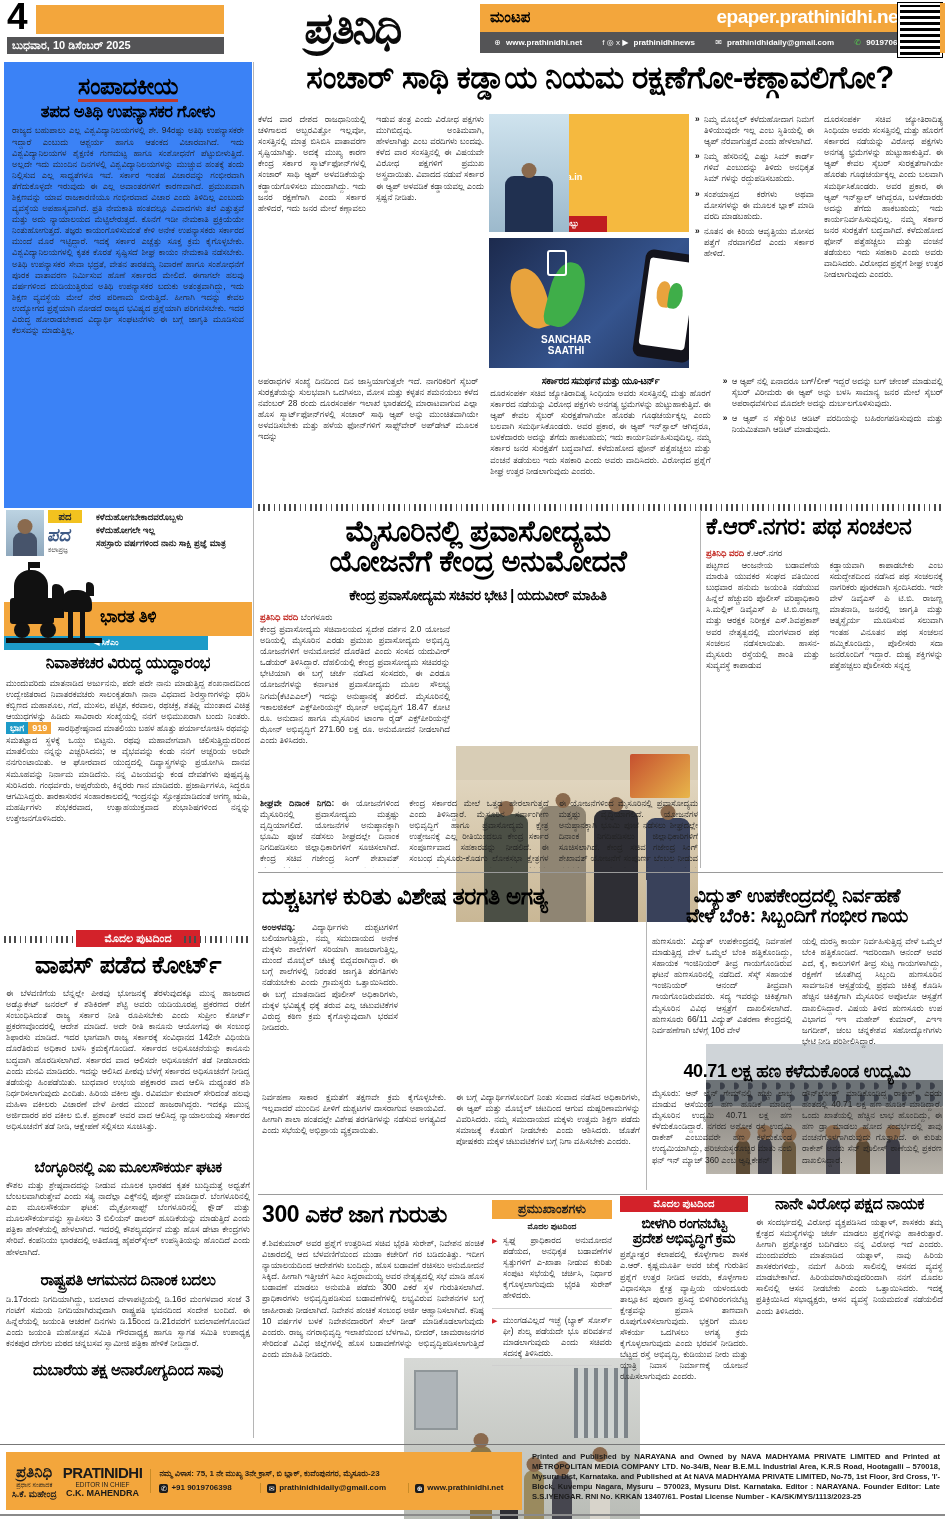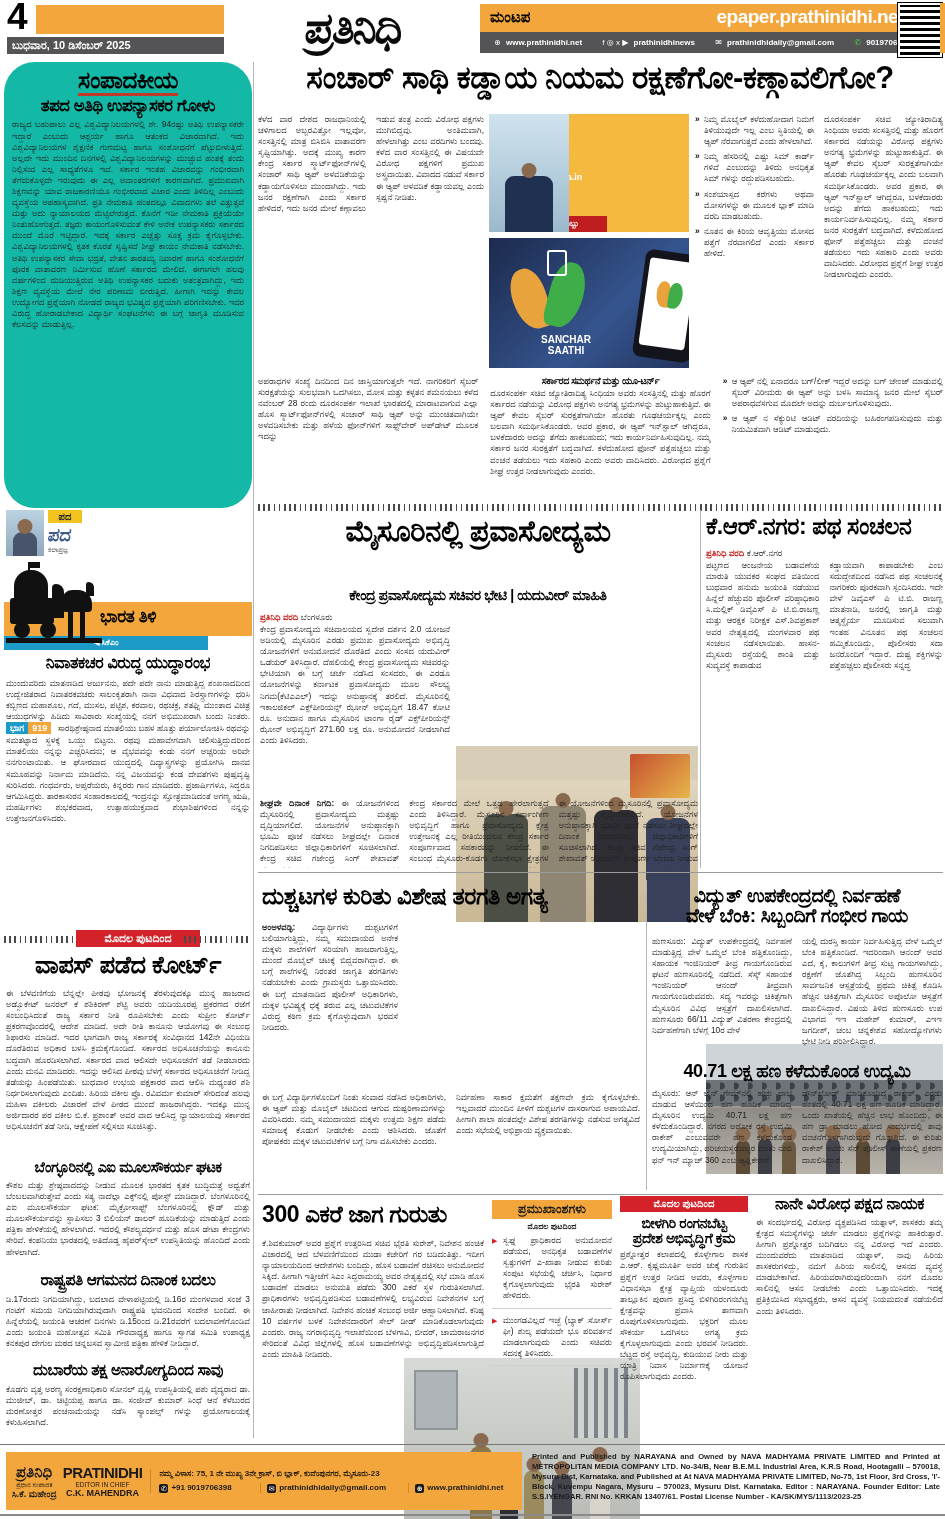--- a/index.html
+++ b/index.html
@@ -52,35 +52,40 @@
       <span style="margin-left:3px;font-weight:bold;">prathinidhinews</span>
       <span style="margin-left:18px;">✉</span>
       <span style="margin-left:3px;font-weight:bold;">prathinidhidaily@gmail.com</span>
       <span style="margin-left:18px;color:#53c24e;">✆</span>
       <span style="margin-left:3px;font-weight:bold;">9019706398</span>
     </div>
     <div class="abs qr" style="left:898px;top:3px;width:40px;height:50px;"></div>
     <div class="abs" style="left:940px;top:3px;width:5px;height:50px;background:#F3A63C;"></div>
   </div>
 
-  <div class="abs" style="left:4px;top:62px;width:248px;height:446px;background:#14b8a6;padding:6px 8px;box-sizing:border-box;border-radius:31px;">
+  <div class="abs" style="left:4px;top:62px;width:248px;height:446px;background:#3b82f6;padding:12px 8px;box-sizing:border-box;">
     <div class="center">
       <span class="hl" style="font-size:23px;border-bottom:3px solid #c0392b;">ಸಂಪಾದಕೀಯ</span>
     </div>
     <div class="center hl" style="font-size:16.5px;margin-top:5px;">ತಪದ ಅತಿಥಿ ಉಪನ್ಯಾಸಕರ ಗೋಳು</div>
     <div class="bt" style="margin-top:5px;height:368px;">ರಾಜ್ಯದ ಬಹುಪಾಲು ಎಲ್ಲ ವಿಶ್ವವಿದ್ಯಾನಿಲಯಗಳಲ್ಲಿ ಶೇ. 94ರಷ್ಟು ಅತಿಥಿ ಉಪನ್ಯಾಸಕರೇ ಇದ್ದಾರೆ ಎಂಬುದು ಆಶ್ಚರ್ಯ ಹಾಗೂ ಆತಂಕದ ವಿಚಾರವಾಗಿದೆ. ಇದು ವಿಶ್ವವಿದ್ಯಾನಿಲಯಗಳ ಶೈಕ್ಷಣಿಕ ಗುಣಮಟ್ಟ ಹಾಗೂ ಸಂಶೋಧನೆಗೆ ಪೆಟ್ಟುಬೀಳುತ್ತಿದೆ. ಅಲ್ಲದೇ ಇದು ಮುಂದಿನ ದಿನಗಳಲ್ಲಿ ವಿಶ್ವವಿದ್ಯಾನಿಲಯಗಳನ್ನು ಮುಚ್ಚುವ ಹಂತಕ್ಕೆ ತಂದು ನಿಲ್ಲಿಸುವ ಎಲ್ಲ ಸಾಧ್ಯತೆಗಳೂ ಇವೆ. ಸರ್ಕಾರ ಇಂತಹ ವಿಚಾರವನ್ನು ಗಂಭೀರವಾಗಿ ತೆಗೆದುಕೊಳ್ಳದೇ ಇರುವುದು ಈ ಎಲ್ಲ ಅವಾಂತರಗಳಿಗೆ ಕಾರಣವಾಗಿದೆ. ಪ್ರಮುಖವಾಗಿ ಶಿಕ್ಷಣವನ್ನು ಯಾವ ರಾಜಕಾರಣಿಯೂ ಗಂಭೀರವಾದ ವಿಚಾರ ಎಂದು ತಿಳಿದಿಲ್ಲ ಎಂಬುದು ವ್ಯವಸ್ಥೆಯ ಅಪಹಾಸ್ಯವಾಗಿದೆ. ಪ್ರತಿ ನೇಮಕಾತಿ ಹಂತದಲ್ಲೂ ವಿವಾದಗಳು ತಲೆ ಎತ್ತುತ್ತವೆ ಮತ್ತು ಅದು ನ್ಯಾಯಾಲಯದ ಮೆಟ್ಟಿಲೇರುತ್ತದೆ. ಕೊನೆಗೆ ಇಡೀ ನೇಮಕಾತಿ ಪ್ರಕ್ರಿಯೆಯೇ ನಿಂತುಹೋಗುತ್ತದೆ. ತಜ್ಞರು ಕಾಯಂಗೊಳಿಸುವಂತೆ ಕೇಳಿ ಅನೇಕ ಉಪನ್ಯಾಸಕರು ಸರ್ಕಾರದ ಮುಂದೆ ಮೊರೆ ಇಟ್ಟಿದ್ದಾರೆ. ಇದಕ್ಕೆ ಸರ್ಕಾರ ಎಚ್ಚೆತ್ತು ಸೂಕ್ತ ಕ್ರಮ ಕೈಗೊಳ್ಳಬೇಕು. ವಿಶ್ವವಿದ್ಯಾನಿಲಯಗಳಲ್ಲಿ ಕೃತಕ ಕೊರತೆ ಸೃಷ್ಟಿಸದೆ ಶೀಘ್ರ ಕಾಯಂ ನೇಮಕಾತಿ ನಡೆಸಬೇಕು. ಅತಿಥಿ ಉಪನ್ಯಾಸಕರ ಸೇವಾ ಭದ್ರತೆ, ವೇತನ ತಾರತಮ್ಯ ನಿವಾರಣೆ ಹಾಗೂ ಸಂಶೋಧನೆಗೆ ಪೂರಕ ವಾತಾವರಣ ನಿರ್ಮಿಸುವ ಹೊಣೆ ಸರ್ಕಾರದ ಮೇಲಿದೆ. ಈಗಾಗಲೇ ಹಲವು ವರ್ಷಗಳಿಂದ ದುಡಿಯುತ್ತಿರುವ ಅತಿಥಿ ಉಪನ್ಯಾಸಕರ ಬದುಕು ಅತಂತ್ರವಾಗಿದ್ದು, ಇದು ಶಿಕ್ಷಣ ವ್ಯವಸ್ಥೆಯ ಮೇಲೆ ನೇರ ಪರಿಣಾಮ ಬೀರುತ್ತಿದೆ. ಹೀಗಾಗಿ ಇದನ್ನು ಕೇವಲ ಉದ್ಯೋಗದ ಪ್ರಶ್ನೆಯಾಗಿ ನೋಡದೆ ರಾಜ್ಯದ ಭವಿಷ್ಯದ ಪ್ರಶ್ನೆಯಾಗಿ ಪರಿಗಣಿಸಬೇಕು. ಇದರ ವಿರುದ್ಧ ಹೋರಾಡಬೇಕಾದ ವಿದ್ಯಾರ್ಥಿ ಸಂಘಟನೆಗಳು ಈ ಬಗ್ಗೆ ಜಾಗೃತಿ ಮೂಡಿಸುವ ಕೆಲಸವನ್ನು ಮಾಡುತ್ತಿಲ್ಲ.</div>
   </div>
 
   <div class="abs" style="left:4px;top:510px;width:248px;height:48px;">
     <div class="abs photo" style="left:2px;top:0;width:38px;height:46px;background:linear-gradient(#bcd3e2,#8fa8bd);">
       <div class="fig" style="left:7px;width:24px;height:24px;background:#47546b;"></div>
     </div>
     <div class="abs" style="left:44px;top:0;width:34px;height:13px;background:#f2c21f;color:#2a2a2a;font-weight:bold;font-size:10px;text-align:center;line-height:13px;">ಪದ</div>
     <div class="abs" style="left:44px;top:15px;font-size:18px;font-weight:900;color:#3e5a86;transform:skewX(-8deg);">ಪದ</div>
     <div class="abs" style="left:44px;top:36px;font-size:7px;color:#333;">ಕಲಾಪ್ರಜ್ಞ</div>
+    <div class="abs" style="left:92px;top:1px;width:156px;font-size:8.6px;font-weight:bold;color:#222;line-height:1.5;">
+      <div>ಕಳೆದುಹೋಗಬೇಕಾದವರೊಬ್ಬಳು</div>
+      <div>ಕಳೆದುಹೋಗಲೇ ಇಲ್ಲ</div>
+      <div>ಸಹಸ್ರಾರು ವರ್ಷಗಳಿಂದ ನಾನು ಸಾಕ್ಷಿ ಪ್ರಜ್ಞೆ ಮಾತ್ರ</div>
+    </div>
   </div>
 
   <div class="abs" style="left:0px;top:564px;width:252px;height:86px;">
     <div class="abs" style="left:4px;top:38px;width:248px;height:34px;background:#F3A63C;"></div>
     <div class="abs" style="left:4px;top:72px;width:204px;height:14px;background:#1D9BC8;color:#fff;font-size:8px;font-weight:bold;text-align:center;line-height:14px;">◀ ಸಿಕೆಎಂ</div>
     <div class="abs hl" style="left:100px;top:44px;font-size:17px;">ಭಾರತ ತಿಳಿ</div>
 
     <div class="abs" style="left:6px;top:0;width:90px;height:86px;">
       <div class="abs" style="left:8px;top:6px;width:34px;height:30px;background:#111;border-radius:16px 16px 2px 2px;"></div>
       <div class="abs" style="left:22px;top:-2px;width:2px;height:10px;background:#111;"></div>
@@ -114,21 +119,20 @@
   <div class="abs center hl" style="left:4px;top:952px;width:248px;font-size:24px;">ವಾಪಸ್ ಪಡೆದ ಕೋರ್ಟ್</div>
   <div class="abs bt" style="left:6px;top:988px;width:244px;height:170px;">ಈ ಬೆಳವಣಿಗೆಯ ಬೆನ್ನಲ್ಲೇ ಪೀಠವು ಭೋಜನಕ್ಕೆ ತೆರಳುವುದಕ್ಕೂ ಮುನ್ನ ಹಾಜರಾದ ಅಡ್ವೊಕೇಟ್ ಜನರಲ್ ಕೆ ಶಶಿಕಿರಣ್ ಶೆಟ್ಟಿ ಅವರು ಯಡಿಯೂರಪ್ಪ ಪ್ರಕರಣದ ರಜೆಗೆ ಸಂಬಂಧಿಸಿದಂತೆ ರಾಜ್ಯ ಸರ್ಕಾರ ನೀತಿ ರೂಪಿಸಬೇಕು ಎಂದು ಸುಪ್ರೀಂ ಕೋರ್ಟ್ ಪ್ರಕರಣವೊಂದರಲ್ಲಿ ಆದೇಶ ಮಾಡಿದೆ. ಅದೇ ರೀತಿ ಕಾನೂನು ಆಯೋಗವು ಈ ಸಂಬಂಧ ಶಿಫಾರಸು ಮಾಡಿದೆ. ಇದರ ಭಾಗವಾಗಿ ರಾಜ್ಯ ಸರ್ಕಾರಕ್ಕೆ ಸಂವಿಧಾನದ 142ನೇ ವಿಧಿಯಡಿ ದೊರೆತಿರುವ ಅಧಿಕಾರ ಬಳಸಿ ಕ್ರಮಕೈಗೊಂಡಿದೆ. ಸರ್ಕಾರದ ಅಧಿಸೂಚನೆಯನ್ನು ಕಾನೂನು ಬದ್ಧವಾಗಿ ಹೊರಡಿಸಲಾಗಿದೆ. ಸರ್ಕಾರದ ವಾದ ಆಲಿಸದೇ ಅಧಿಸೂಚನೆಗೆ ತಡೆ ನೀಡಬಾರದು ಎಂದು ಮನವಿ ಮಾಡಿದರು. ಇದನ್ನು ಆಲಿಸಿದ ಪೀಠವು ಬೆಳಗ್ಗೆ ಸರ್ಕಾರದ ಅಧಿಸೂಚನೆಗೆ ನೀಡಿದ್ದ ತಡೆಯನ್ನು ಹಿಂಪಡೆಯಿತು. ಬುಧವಾರ ಉಭಯ ಪಕ್ಷಕಾರರ ವಾದ ಆಲಿಸಿ ಮಧ್ಯಂತರ ಶಶಿ ನಿರ್ಧರಿಸಲಾಗುವುದು ಎಂದಿತು. ಹಿರಿಯ ವಕೀಲ ಪ್ರೊ. ರವಿವರ್ಮ ಕುಮಾರ್ ಸೇರಿದಂತೆ ಹಲವು ಮಹಿಳಾ ವಕೀಲರು ವಿಚಾರಣೆ ವೇಳೆ ಪೀಠದ ಮುಂದೆ ಹಾಜರಾಗಿದ್ದರು. ಇದಕ್ಕೂ ಮುನ್ನ ಅರ್ಜಿದಾರರ ಪರ ವಕೀಲ ಬಿ.ಕೆ. ಪ್ರಶಾಂತ್ ಅವರ ವಾದ ಆಲಿಸಿದ್ದ ನ್ಯಾಯಾಲಯವು ಸರ್ಕಾರದ ಅಧಿಸೂಚನೆಗೆ ತಡೆ ನೀಡಿ, ಆಕ್ಷೇಪಣೆ ಸಲ್ಲಿಸಲು ಸೂಚಿಸಿತ್ತು.</div>
 
   <div class="abs center hl" style="left:4px;top:1160px;width:248px;font-size:14.5px;">ಬೆಂಗ್ಳೂರಿನಲ್ಲಿ ಎಐ ಮೂಲಸೌಕರ್ಯ ಘಟಕ</div>
   <div class="abs bt" style="left:6px;top:1180px;width:244px;height:88px;">ಕೌಶಲ ಮತ್ತು ಶ್ರೇಷ್ಠವಾದದನ್ನು ನೀಡುವ ಮೂಲಕ ಭಾರತದ ಕೃತಕ ಬುದ್ಧಿಮತ್ತೆ ಅಧ್ವತೆಗೆ ಬೆಂಬಲವಾಗಿರುತ್ತೇವೆ ಎಂದು ಸತ್ಯ ನಾದೆಲ್ಲಾ ಎಕ್ಸ್‌ನಲ್ಲಿ ಪೋಸ್ಟ್ ಮಾಡಿದ್ದಾರೆ. ಬೆಂಗಳೂರಿನಲ್ಲಿ ಎಐ ಮೂಲಸೌಕರ್ಯ ಘಟಕ: ಮೈಕ್ರೋಸಾಫ್ಟ್ ಬೆಂಗಳೂರಿನಲ್ಲಿ ಕ್ಲೌಡ್ ಮತ್ತು ಮೂಲಸೌಕರ್ಯವನ್ನು ಸ್ಥಾಪಿಸಲು 3 ಬಿಲಿಯನ್ ಡಾಲರ್ ಹೂಡಿಕೆಯನ್ನು ಮಾಡುತ್ತಿದೆ ಎಂದು ಪತ್ರಿಕಾ ಹೇಳಿಕೆಯಲ್ಲಿ ಹೇಳಲಾಗಿದೆ. ಇದರಲ್ಲಿ ಕೌಶಲ್ಯವರ್ಧನೆ ಮತ್ತು ಹೊಸ ಡೇಟಾ ಕೇಂದ್ರಗಳು ಸೇರಿವೆ. ಕಂಪನಿಯು ಭಾರತದಲ್ಲಿ ಅತಿದೊಡ್ಡ ಹೈಪರ್‌ಸ್ಕೇಲ್ ಉಪಸ್ಥಿತಿಯನ್ನು ಹೊಂದಿದೆ ಎಂದು ಹೇಳಲಾಗಿದೆ.</div>
 
   <div class="abs center hl" style="left:4px;top:1272px;width:248px;font-size:15.5px;">ರಾಷ್ಟ್ರಪತಿ ಆಗಮನದ ದಿನಾಂಕ ಬದಲು</div>
   <div class="abs bt" style="left:6px;top:1294px;width:244px;height:66px;">ಡಿ.17ರಂದು ನಿಗದಿಯಾಗಿದ್ದು, ಬದಲಾದ ವೇಳಾಪಟ್ಟಿಯಲ್ಲಿ ಡಿ.16ರ ಮಂಗಳವಾರ ಸಂಜೆ 3 ಗಂಟೆಗೆ ಸಮಯ ನಿಗದಿಯಾಗಿರುವುದಾಗಿ ರಾಷ್ಟ್ರಪತಿ ಭವನದಿಂದ ಸಂದೇಶ ಬಂದಿದೆ. ಈ ಹಿನ್ನೆಲೆಯಲ್ಲಿ ಜಯಂತಿ ಆಚರಣೆ ದಿನಗಳು ಡಿ.15ರಿಂದ ಡಿ.21ರವರೆಗೆ ಬದಲಾವಣೆಗೊಂಡಿವೆ ಎಂದು ಜಯಂತಿ ಮಹೋತ್ಸವ ಸಮಿತಿ ಗೌರವಾಧ್ಯಕ್ಷ ಹಾಗೂ ಸ್ವಾಗತ ಸಮಿತಿ ಉಪಾಧ್ಯಕ್ಷ ಕನಕಪುರ ದೇಗುಲ ಮಠದ ಚನ್ನಬಸವ ಸ್ವಾಮೀಜಿ ಪತ್ರಿಕಾ ಹೇಳಿಕೆ ನೀಡಿದ್ದಾರೆ.</div>
 
   <div class="abs center hl" style="left:4px;top:1362px;width:248px;font-size:15.5px;">ದುಬಾರೆಯ ತಕ್ಷ ಅನಾರೋಗ್ಯದಿಂದ ಸಾವು</div>
-  <div class="abs bt" style="left:6px;top:1384px;width:244px;height:52px;">ಕೊಡಗು ವೃತ್ತ ಅರಣ್ಯ ಸಂರಕ್ಷಣಾಧಿಕಾರಿ ಸೋನಲ್ ವೃಷ್ಣಿ ಉಪಸ್ಥಿತಿಯಲ್ಲಿ ಪಶು ವೈದ್ಯರಾದ ಡಾ. ಮುಜೀಬ್, ಡಾ. ಚಿಟ್ಟಿಯಪ್ಪ ಹಾಗೂ ಡಾ. ಸಂಜೀವ್ ಕುಮಾರ್ ಸಿಂಧೆ ಆನೆ ಕೆಳೆಬುರದ ಮರಣೋತ್ತರ ಪಂಚನಾಮೆಯನ್ನು ನಡೆಸಿ ಸ್ಯಾಂಪಲ್ಸ್ ಗಳನ್ನು ಪ್ರಯೋಗಾಲಯಕ್ಕೆ ಕಳುಹಿಸಲಾಗಿದೆ.</div>
 
   <div class="abs vline" style="left:253px;top:62px;height:1376px;"></div>
 
   <div class="abs center hl" style="left:258px;top:62px;width:684px;font-size:31px;">ಸಂಚಾರ್ ಸಾಥಿ ಕಡ್ಡಾಯ ನಿಯಮ ರಕ್ಷಣೆಗೋ-ಕಣ್ಗಾವಲಿಗೋ?</div>
 
   <div class="abs bt cols2" style="left:258px;top:114px;width:226px;height:256px;">ಕೆಳೆದ ವಾರ ದೇಶದ ರಾಜಧಾನಿಯಲ್ಲಿ ಚಳಿಗಾಲದ ಅಬ್ಬರವಿತ್ತೋ ಇಲ್ಲವೋ, ಸಂಸತ್ತಿನಲ್ಲಿ ಮಾತ್ರ ಬಿಸಿಬಿಸಿ ವಾತಾವರಣ ಸೃಷ್ಟಿಯಾಗಿತ್ತು. ಅದಕ್ಕೆ ಮುಖ್ಯ ಕಾರಣ ಕೇಂದ್ರ ಸರ್ಕಾರ ಸ್ಮಾರ್ಟ್‌ಫೋನ್‌ಗಳಲ್ಲಿ ಸಂಚಾರ್ ಸಾಥಿ ಆ್ಯಪ್ ಅಳವಡಿಕೆಯನ್ನು ಕಡ್ಡಾಯಗೊಳಿಸಲು ಮುಂದಾಗಿದ್ದು. ಇದು ಜನರ ರಕ್ಷಣೆಗಾಗಿ ಎಂದು ಸರ್ಕಾರ ಹೇಳಿದರೆ, ಇದು ಜನರ ಮೇಲೆ ಕಣ್ಗಾವಲು ಇಡುವ ತಂತ್ರ ಎಂದು ವಿರೋಧ ಪಕ್ಷಗಳು ಮುಗಿಬಿದ್ದವು. ಅಂತಿಮವಾಗಿ, ಹೇಳಲಾಗಿತ್ತು ಎಂಬ ವರದಿಗಳು ಬಂದವು. ಕಳೆದ ವಾರ ಸಂಸತ್ತಿನಲ್ಲಿ ಈ ವಿಷಯವೇ ವಿರೋಧ ಪಕ್ಷಗಳಿಗೆ ಪ್ರಮುಖ ಅಸ್ತ್ರವಾಯಿತು. ವಿವಾದದ ನಡುವೆ ಸರ್ಕಾರ ಈ ಆ್ಯಪ್ ಅಳವಡಿಕೆ ಕಡ್ಡಾಯವಲ್ಲ ಎಂದು ಸ್ಪಷ್ಟನೆ ನೀಡಿತು.</div>
 
   <div class="abs" style="left:489px;top:114px;width:200px;height:118px;background:#F5B93F;">
     <div class="abs" style="left:8px;top:10px;font-size:17px;font-weight:900;color:#7a1410;">ಸೈಬರ್ ಮಿತ್ರ</div>
     <div class="abs" style="left:8px;top:58px;font-size:9px;font-weight:bold;color:#fff;">www.cybermithra.in</div>
@@ -170,20 +174,21 @@
     <div class="bt" style="width:33%;">
       <div class="bullet">ಆ ಆ್ಯಪ್ ನಲ್ಲಿ ಏನಾದರೂ ಬಗ್/ಲೀಕ್ ಇದ್ದರೆ ಅದನ್ನು ಬಗ್ ಚೇಂಜ್ ಮಾಡುವಲ್ಲಿ ಸೈಬರ್ ವಿರೀಮರು ಈ ಆ್ಯಪ್ ಅನ್ನು ಬಳಸಿ ಸಾಮಾನ್ಯ ಜನರ ಮೇಲೆ ಸೈಬರ್ ಅಪರಾಧವೆಸಗುವ ಮೊದಲೇ ಅದನ್ನು ದುರ್ಬಲಗೊಳಿಸುವುದು.</div>
       <div class="bullet">ಆ ಆ್ಯಪ್ ನ ಸೆಕ್ಯುರಿಟಿ ಆಡಿಟ್ ವರದಿಯನ್ನು ಬಹಿರಂಗಪಡಿಸುವುದು ಮತ್ತು ನಿಯಮಿತವಾಗಿ ಆಡಿಟ್ ಮಾಡುವುದು.</div>
     </div>
   </div>
 
   <div class="abs dotline" style="left:258px;top:504px;width:685px;"></div>
 
   <div class="abs center hl" style="left:258px;top:516px;width:440px;font-size:29px;">
     <div>ಮೈಸೂರಿನಲ್ಲಿ ಪ್ರವಾಸೋದ್ಯಮ</div>
+    <div>ಯೋಜನೆಗೆ ಕೇಂದ್ರ ಅನುಮೋದನೆ</div>
   </div>
   <div class="abs center hl" style="left:258px;top:588px;width:440px;font-size:14px;">ಕೇಂದ್ರ ಪ್ರವಾಸೋದ್ಯಮ ಸಚಿವರ ಭೇಟಿ | ಯದುವೀರ್ ಮಾಹಿತಿ</div>
   <div class="abs" style="left:260px;top:612px;width:190px;font-size:8.5px;">
     <span class="byline-red">ಪ್ರತಿನಿಧಿ ವರದಿ</span>
     <span>ಬೆಂಗಳೂರು</span>
   </div>
   <div class="abs bt" style="left:260px;top:624px;width:190px;height:168px;">ಕೇಂದ್ರ ಪ್ರವಾಸೋದ್ಯಮ ಸಚಿವಾಲಯದ ಸ್ವದೇಶ ದರ್ಶನ 2.0 ಯೋಜನೆ ಅಡಿಯಲ್ಲಿ ಮೈಸೂರಿನ ಎರಡು ಪ್ರಮುಖ ಪ್ರವಾಸೋದ್ಯಮ ಅಭಿವೃದ್ಧಿ ಯೋಜನೆಗಳಿಗೆ ಅನುಮೋದನೆ ದೊರೆತಿದೆ ಎಂದು ಸಂಸದ ಯದುವೀರ್ ಒಡೆಯರ್ ತಿಳಿಸಿದ್ದಾರೆ. ದೆಹಲಿಯಲ್ಲಿ ಕೇಂದ್ರ ಪ್ರವಾಸೋದ್ಯಮ ಸಚಿವರನ್ನು ಭೇಟಿಯಾಗಿ ಈ ಬಗ್ಗೆ ಚರ್ಚೆ ನಡೆಸಿದ ಸಂಸದರು, ಈ ಎರಡೂ ಯೋಜನೆಗಳನ್ನು ಕರ್ನಾಟಕ ಪ್ರವಾಸೋದ್ಯಮ ಮೂಲ ಸೌಲಭ್ಯ ನಿಗಮ(ಕೆಟಿಎಎಲ್) ಇದನ್ನು ಅನುಷ್ಠಾನಕ್ಕೆ ತರಲಿದೆ. ಮೈಸೂರಿನಲ್ಲಿ ಇಕಾಲಜಿಕಲ್ ಎಕ್ಸ್‌ಪೀರಿಯನ್ಸ್ ಝೋನ್ ಅಭಿವೃದ್ಧಿಗೆ 18.47 ಕೋಟಿ ರೂ. ಅನುದಾನ ಹಾಗೂ ಮೈಸೂರಿನ ಟಾಂಗಾ ರೈಡ್ ಎಕ್ಸ್‌ಪೀರಿಯನ್ಸ್ ಝೋನ್ ಅಭಿವೃದ್ಧಿಗೆ 271.60 ಲಕ್ಷ ರೂ. ಅನುಮೋದನೆ ನೀಡಲಾಗಿದೆ ಎಂದು ತಿಳಿಸಿದರು.</div>
 
   <div class="abs photo" style="left:456px;top:616px;width:242px;height:176px;background:linear-gradient(#e6dcc8,#c9b795);">
     <div class="abs" style="left:0;top:0;width:100%;height:34px;background:#d8cdb6;"></div>
@@ -235,22 +240,22 @@
   <div class="abs photo" style="left:404px;top:922px;width:236px;height:164px;background:linear-gradient(#d7d9d6,#b9bcb6);">
     <div class="abs" style="left:10px;top:12px;width:40px;height:56px;background:#aeb4b8;border:2px solid #8f9699;"></div>
     <div class="abs" style="right:12px;top:10px;width:54px;height:70px;background:repeating-linear-gradient(90deg,#7d8489 0 4px,#cfd3d1 4px 10px);"></div>
     <div class="fig" style="left:66px;width:22px;height:76px;background:#8a7649;"></div>
     <div class="fig" style="left:120px;width:20px;height:52px;background:#9a8a5e;"></div>
     <div class="fig" style="left:148px;width:20px;height:48px;background:#46464f;"></div>
     <div class="fig" style="left:186px;width:20px;height:62px;background:#d8d4cb;"></div>
     <div class="fig" style="left:96px;width:18px;height:34px;background:#2e2e34;"></div>
   </div>
   <div class="abs" style="left:262px;top:1092px;width:378px;height:96px;display:flex;gap:10px;">
+    <div class="bt" style="width:50%;">ನಿರ್ವಹಣಾ ಸಾಕಾರ ಕ್ಷಮತೆಗೆ ತಕ್ಷಣವೇ ಕ್ರಮ ಕೈಗೊಳ್ಳಬೇಕು. ಇಲ್ಲವಾದರೆ ಮುಂದಿನ ಪೀಳಿಗೆ ದುಶ್ಚಟಗಳ ದಾಸರಾಗುವ ಅಪಾಯವಿದೆ. ಹೀಗಾಗಿ ಶಾಲಾ ಹಂತದಲ್ಲೇ ವಿಶೇಷ ತರಗತಿಗಳನ್ನು ನಡೆಸುವ ಅಗತ್ಯವಿದೆ ಎಂದು ಸಭೆಯಲ್ಲಿ ಅಭಿಪ್ರಾಯ ವ್ಯಕ್ತವಾಯಿತು.</div>
     <div class="bt" style="width:50%;">ಈ ಬಗ್ಗೆ ವಿದ್ಯಾರ್ಥಿಗಳೊಂದಿಗೆ ನಿಂತು ಸಂವಾದ ನಡೆಸಿದ ಅಧಿಕಾರಿಗಳು, ಈ ಆ್ಯಪ್ ಮತ್ತು ಮೊಬೈಲ್ ಚಟದಿಂದ ಆಗುವ ದುಷ್ಪರಿಣಾಮಗಳನ್ನು ವಿವರಿಸಿದರು. ನಮ್ಮ ಸಮುದಾಯದ ಮಕ್ಕಳು ಉತ್ತಮ ಶಿಕ್ಷಣ ಪಡೆದು ಸಮಾಜಕ್ಕೆ ಕೊಡುಗೆ ನೀಡಬೇಕು ಎಂದು ಆಶಿಸಿದರು. ಜೊತೆಗೆ ಪೋಷಕರು ಮಕ್ಕಳ ಚಟುವಟಿಕೆಗಳ ಬಗ್ಗೆ ನಿಗಾ ವಹಿಸಬೇಕು ಎಂದರು.</div>
-    <div class="bt" style="width:50%;">ನಿರ್ವಹಣಾ ಸಾಕಾರ ಕ್ಷಮತೆಗೆ ತಕ್ಷಣವೇ ಕ್ರಮ ಕೈಗೊಳ್ಳಬೇಕು. ಇಲ್ಲವಾದರೆ ಮುಂದಿನ ಪೀಳಿಗೆ ದುಶ್ಚಟಗಳ ದಾಸರಾಗುವ ಅಪಾಯವಿದೆ. ಹೀಗಾಗಿ ಶಾಲಾ ಹಂತದಲ್ಲೇ ವಿಶೇಷ ತರಗತಿಗಳನ್ನು ನಡೆಸುವ ಅಗತ್ಯವಿದೆ ಎಂದು ಸಭೆಯಲ್ಲಿ ಅಭಿಪ್ರಾಯ ವ್ಯಕ್ತವಾಯಿತು.</div>
   </div>
 
   <div class="abs vline" style="left:646px;top:880px;height:310px;"></div>
 
   <div class="abs center hl" style="left:652px;top:886px;width:290px;font-size:19px;">
     <div>ವಿದ್ಯುತ್ ಉಪಕೇಂದ್ರದಲ್ಲಿ ನಿರ್ವಹಣೆ</div>
     <div>ವೇಳೆ ಬೆಂಕಿ: ಸಿಬ್ಬಂದಿಗೆ ಗಂಭೀರ ಗಾಯ</div>
   </div>
   <div class="abs" style="left:652px;top:936px;width:290px;height:118px;display:flex;gap:10px;">
     <div class="bt" style="width:50%;">ಹುಣಸೂರು: ವಿದ್ಯುತ್ ಉಪಕೇಂದ್ರದಲ್ಲಿ ನಿರ್ವಹಣೆ ಮಾಡುತ್ತಿದ್ದ ವೇಳೆ ಒಮ್ಮೆಲೆ ಬೆಂಕಿ ಹತ್ತಿಕೊಂಡಿದ್ದು, ಸಹಾಯಕ ಇಂಜಿನಿಯರ್ ತೀವ್ರ ಗಾಯಗೊಂಡಿರುವ ಘಟನೆ ಹುಣಸೂರಿನಲ್ಲಿ ನಡೆದಿದೆ. ಸೆಸ್ಕ್ ಸಹಾಯಕ ಇಂಜಿನಿಯರ್ ಆನಂದ್ ತೀವ್ರವಾಗಿ ಗಾಯಗೊಂಡಿರುವವರು. ಸದ್ಯ ಇವರನ್ನು ಚಿಕಿತ್ಸೆಗಾಗಿ ಮೈಸೂರಿನ ವಿವಿಧ ಆಸ್ಪತ್ರೆಗೆ ದಾಖಲಿಸಲಾಗಿದೆ. ಹುಣಸೂರು 66/11 ವಿದ್ಯುತ್ ವಿತರಣಾ ಕೇಂದ್ರದಲ್ಲಿ ನಿರ್ವಹಣೆಗಾಗಿ ಬೆಳಗ್ಗೆ 10ರ ವೇಳೆ</div>

